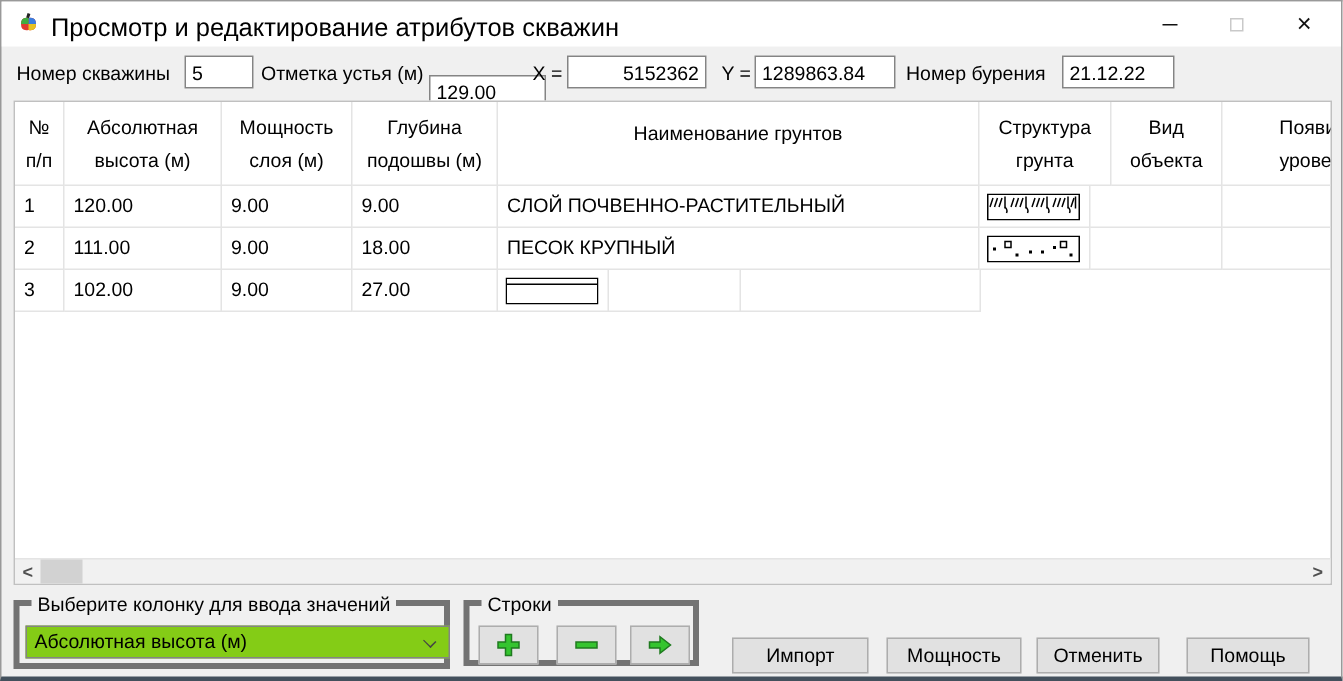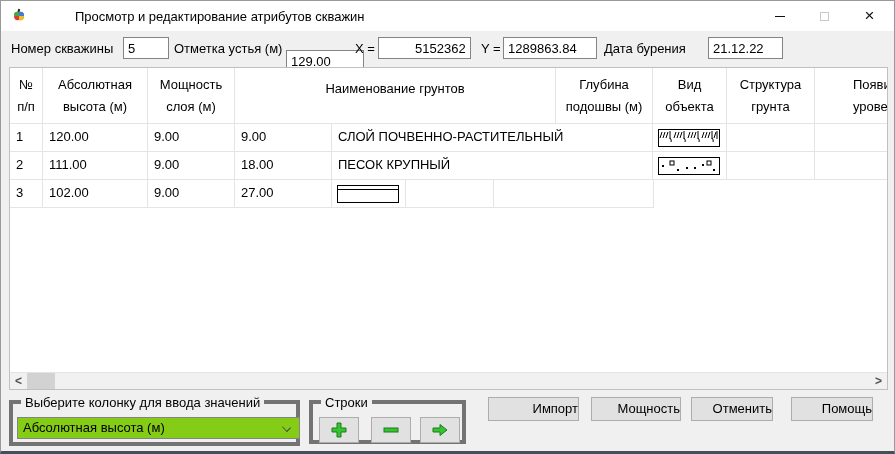--- a/index.html
+++ b/index.html
@@ -9,21 +9,21 @@
     font-size:13px; color:#000;
     background:#f0f0f0;
     position:relative;
     border:1px solid #999;
     border-bottom:3px solid #43505c;
     overflow:hidden;
   }
   
   .titlebar { position:absolute; left:0; top:0; width:100%; height:30px; background:#fff; }
   .app-icon { position:absolute; left:10px; top:7px; width:16px; height:16px; }
-  .title-text { position:absolute; left:33px; top:8px; font-size:13px; white-space:nowrap;margin-left:41px; }
+  .title-text { position:absolute; left:33px; top:8px; font-size:17px; white-space:nowrap; }
   .winbtn { position:absolute; top:0; width:45px; height:30px; text-align:center; line-height:30px; cursor:default; }
   .btn-min { right:92px; }
   .btn-max { right:47px; }
   .btn-close { right:2px; font-size:17px; color:#111; }
   .min-glyph { display:inline-block; width:10px; height:0; border-top:1px solid #111; vertical-align:middle; }
   .max-glyph { display:inline-block; width:9px; height:9px; border:1px solid #c9c9c9; vertical-align:middle; }
   
   .fieldbar { position:absolute; left:0; top:30px; width:100%; height:34px; }
   .flabel { position:absolute; top:10px; white-space:nowrap; }
   .tbox {
@@ -75,24 +75,24 @@
     border-right:1px solid #444; border-bottom:1px solid #444;
     transform:rotate(45deg) scaleY(0.8);
   }
   .rowbtn {
     position:absolute; top:13px; width:40px; height:26px;
     background:#e1e1e1; border:1px solid #adadad;
     display:flex; align-items:center; justify-content:center;
   }
   .rb1{left:6px;} .rb2{left:58px;} .rb3{left:107px;}
   .pushbtn {
-    position:absolute; top:396px; height:24px;
+    position:absolute; top:424px; height:24px;
     background:#e1e1e1; border:1px solid #adadad;
     font-family:"Liberation Sans",sans-serif; font-size:13px;
-    text-align:right; line-height:22px;
+    text-align:center; line-height:22px;
   }
   .b-import{left:487px;width:91px;} .b-save{left:590px;width:90px;}
   .b-cancel{left:690px;width:82px;} .b-help{left:790px;width:82px;}
 </style>
 </head>
 <body>
 
 <div class="titlebar">
   <svg class="app-icon" viewBox="0 0 16 16">
     <path d="M3 8 Q3 3 8 4 Q13 3 13 8 Q13 13 8 12 Q3 13 3 8 Z" fill="#e03a2f"></path>
@@ -109,53 +109,53 @@
 
 <div class="fieldbar">
   <span class="flabel" style="left:10px">Номер скважины</span>
   <input class="tbox" style="left: 122px; width: 46px;" value="5">
   <span class="flabel" style="left:173px">Отметка устья (м)</span>
   <input class="tbox" style="left: 285px; width: 78px; margin-top: 13px;" value="129.00">
   <span class="flabel" style="left:354px">X =</span>
   <input class="tbox" style="left: 377px; width: 93px; padding-left: 36px;" value="5152362.16">
   <span class="flabel" style="left:480px">Y =</span>
   <input class="tbox" style="left: 502px; width: 94px;" value="1289863.84">
-  <span class="flabel" style="left:603px">Дата бурения</span>
+  <span class="flabel" style="left:603px">Номер бурения</span>
   <input class="tbox" style="left: 691px; width: 75px; margin-left: 16px;" value="21.12.22">
 </div>
 
 <div class="grid">
   <div class="grid-header" id="grid-header">
       <div class="hcell c0">
         <span>№</span>
         <span>п/п</span>
       </div>
       <div class="hcell c1">
         <span>Абсолютная</span>
         <span>высота (м)</span>
       </div>
       <div class="hcell c2">
         <span>Мощность</span>
         <span>слоя (м)</span>
       </div>
+      <div class="hcell c3">
+        <span>Глубина</span>
+        <span>подошвы (м)</span>
+      </div>
       <div class="hcell c4">
         <span>Наименование грунтов</span>
         <span></span>
       </div>
-      <div class="hcell c3">
-        <span>Глубина</span>
-        <span>подошвы (м)</span>
+      <div class="hcell c6">
+        <span>Структура</span>
+        <span>грунта</span>
       </div>
       <div class="hcell c5">
         <span>Вид</span>
         <span>объекта</span>
-      </div>
-      <div class="hcell c6">
-        <span>Структура</span>
-        <span>грунта</span>
       </div>
       <div class="hcell c7">
         <span>Появившийся</span>
         <span>уровень воды</span>
       </div>
     </div>
   <div id="grid-rows">
       <div class="grid-row">
         <div class="cell c0">1</div>
         <div class="cell c1">120.00</div>

